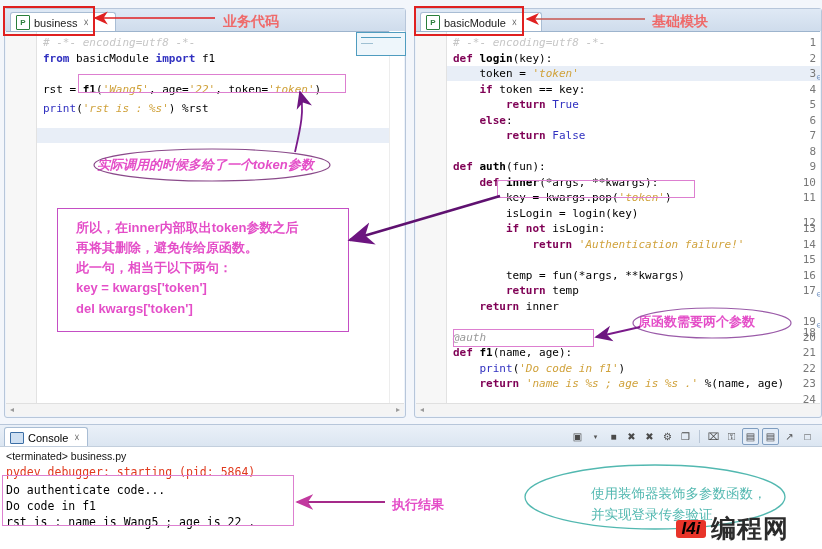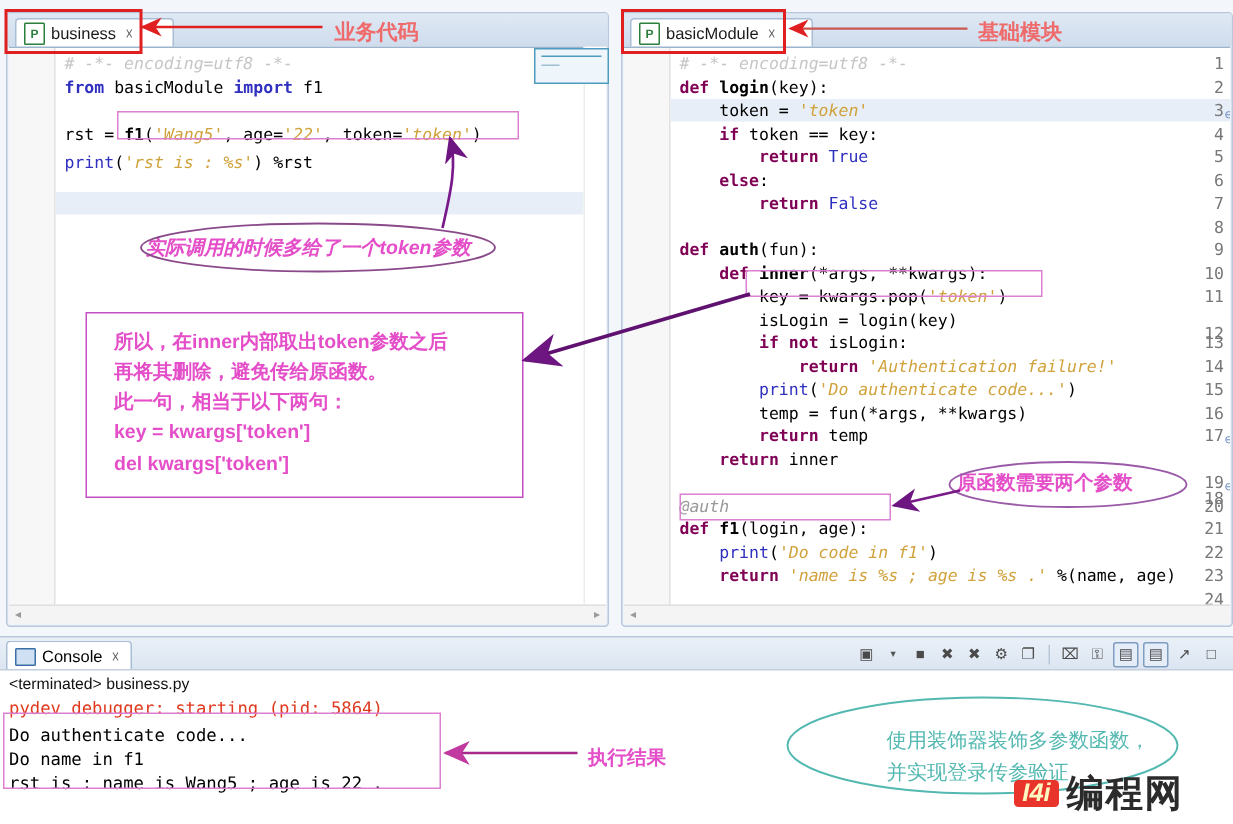--- a/index.html
+++ b/index.html
@@ -73,21 +73,21 @@
   .console-body{position:absolute;left:0;right:0;background:#ffffff;}
   .cmono{font-family:"DejaVu Sans Mono","Liberation Mono",monospace;font-size:11.5px;color:#000;white-space:pre;}
   .redbox{position:absolute;border:2px solid #e02020;}
   .pinkbox{position:absolute;border:1px solid #dd7fd0;}
   .magbox{position:absolute;border:1px solid #c44ec4;}
   .anntext{position:absolute;white-space:pre;line-height:1.45;}
   svg.ov{position:absolute;left:0;top:0;width:822px;height:549px;pointer-events:none;}
 
   .logo{position:absolute;display:flex;align-items:center;gap:5px;}
   .logo-mark{width:30px;height:18px;background:#e8342a;border-radius:3px;
-    color:#fef9c3;font-weight:bold;font-size:17px;font-style:italic;
+    color:#000000;font-weight:bold;font-size:17px;font-style:italic;
     display:flex;align-items:center;justify-content:center;}
   .logo-txt{font-size:25px;font-weight:bold;color:#2b2b2b;letter-spacing:1px;}
 </style>
 </head>
 <body>
 
 <div id="root">
 
   <div class="pane-chrome" style="left:4px;top:8px;width:400px;height:408px;">
     <div class="tabstrip"></div>
@@ -175,27 +175,26 @@
         <div class="cl" style="top: 66px; left: 37px;"><span class="op">        </span><span class="kw">return</span><span class="op"> </span><span class="bi">True</span></div>
         <div class="cl" style="top: 81.5px; left: 37px;"><span class="op">    </span><span class="kw">else</span><span class="op">:</span></div>
         <div class="cl" style="top: 97px; left: 37px;"><span class="op">        </span><span class="kw">return</span><span class="op"> </span><span class="bi">False</span></div>
         <div class="cl" style="top: 112.5px; left: 37px;"></div>
         <div class="cl" style="top: 128px; left: 37px;"><span class="kw">def</span><span class="op"> </span><span class="fn">auth</span><span class="op">(fun):</span></div>
         <div class="cl" style="top: 143.5px; left: 37px;"><span class="op">    </span><span class="kw">def</span><span class="op"> </span><span class="fn">inner</span><span class="op">(*args, **kwargs):</span></div>
         <div class="cl" style="top: 159px; left: 37px;"><span class="op">        key = kwargs.pop(</span><span class="str">'token'</span><span class="op">)</span></div>
         <div class="cl" style="top: 174.5px; left: 37px;"><span class="op">        isLogin = login(key)</span></div>
         <div class="cl" style="top: 190px; left: 37px;"><span class="op">        </span><span class="kw">if not</span><span class="op"> isLogin:</span></div>
         <div class="cl" style="top: 205.5px; left: 37px;"><span class="op">            </span><span class="kw">return</span><span class="op"> </span><span class="str">'Authentication failure!'</span></div>
-        <div class="cl" style="top: 221px; left: 37px;"><span class="op">        </span><span class="bi">print</span><span class="op">(</span><span class="str">'Do authenticate code...'</span><span class="op">)</span></div>
         <div class="cl" style="top: 236.5px; left: 37px;"><span class="op">        temp = fun(*args, **kwargs)</span></div>
         <div class="cl" style="top: 252px; left: 37px;"><span class="op">        </span><span class="kw">return</span><span class="op"> temp</span></div>
         <div class="cl" style="top: 267.5px; left: 37px;"><span class="op">    </span><span class="kw">return</span><span class="op"> inner</span></div>
         <div class="cl" style="top: 283px; left: 37px;"></div>
         <div class="cl" style="top: 298.5px; left: 37px;"><span class="dec">@auth</span></div>
-        <div class="cl" style="top: 314px; left: 37px;"><span class="kw">def</span><span class="op"> </span><span class="fn">f1</span><span class="op">(login, age):</span></div>
+        <div class="cl" style="top: 314px; left: 37px;"><span class="kw">def</span><span class="op"> </span><span class="fn">f1</span><span class="op">(name, age):</span></div>
         <div class="cl" style="top: 329.5px; left: 37px;"><span class="op">    </span><span class="bi">print</span><span class="op">(</span><span class="str">'Do code in f1'</span><span class="op">)</span></div>
         <div class="cl" style="top: 345px; left: 37px;"><span class="op">    </span><span class="kw">return</span><span class="op"> </span><span class="str">'name is %s ; age is %s .'</span><span class="op"> %(name, age)</span></div>
         <div class="cl" style="top: 360.5px; left: 37px;"></div>
         <div class="cl" style="top: 376px; left: 37px;"></div>
       </div>
 
     <div class="hscroll">
       <span class="arrL">◂</span>
     </div>
   </div>
@@ -222,21 +221,21 @@
       <span class="tbtn">↗</span>
       <span class="tbtn">□</span>
       <span class="tbtn tcaret">▾</span>
     </div>
 
   <div class="console-body" style="top:446px;height:103px;background:#ffffff;border-top:1px solid #c3cfdd;">
     <div class="anntext" style="left:6px;top:2px;font-size:10.5px;color:#111;">&lt;terminated&gt; business.py</div>
     <div class="cmono" style="position:absolute;left:6px;top:18px;color:#e03a1e;">pydev debugger: starting (pid: 5864)</div>
     <div id="console-out" style="position:absolute;left:6px;top:35px;">
         <div class="cmono" style="line-height: 16px;">Do authenticate code...</div>
-        <div class="cmono" style="line-height: 16px;">Do name in f1</div>
+        <div class="cmono" style="line-height: 16px;">Do code in f1</div>
         <div class="cmono" style="line-height: 16px;">rst is : name is Wang5 ; age is 22 .</div>
       </div>
   </div>
 
   <div class="redbox" style="left:3px;top:6px;width:88px;height:26px;"></div>
   <div class="redbox" style="left:414px;top:6px;width:106px;height:26px;"></div>
 
   <div class="pinkbox" style="left:78px;top:74px;width:266px;height:17px;"></div>
 
   <div class="pinkbox" style="left:497px;top:180px;width:196px;height:16px;"></div>

